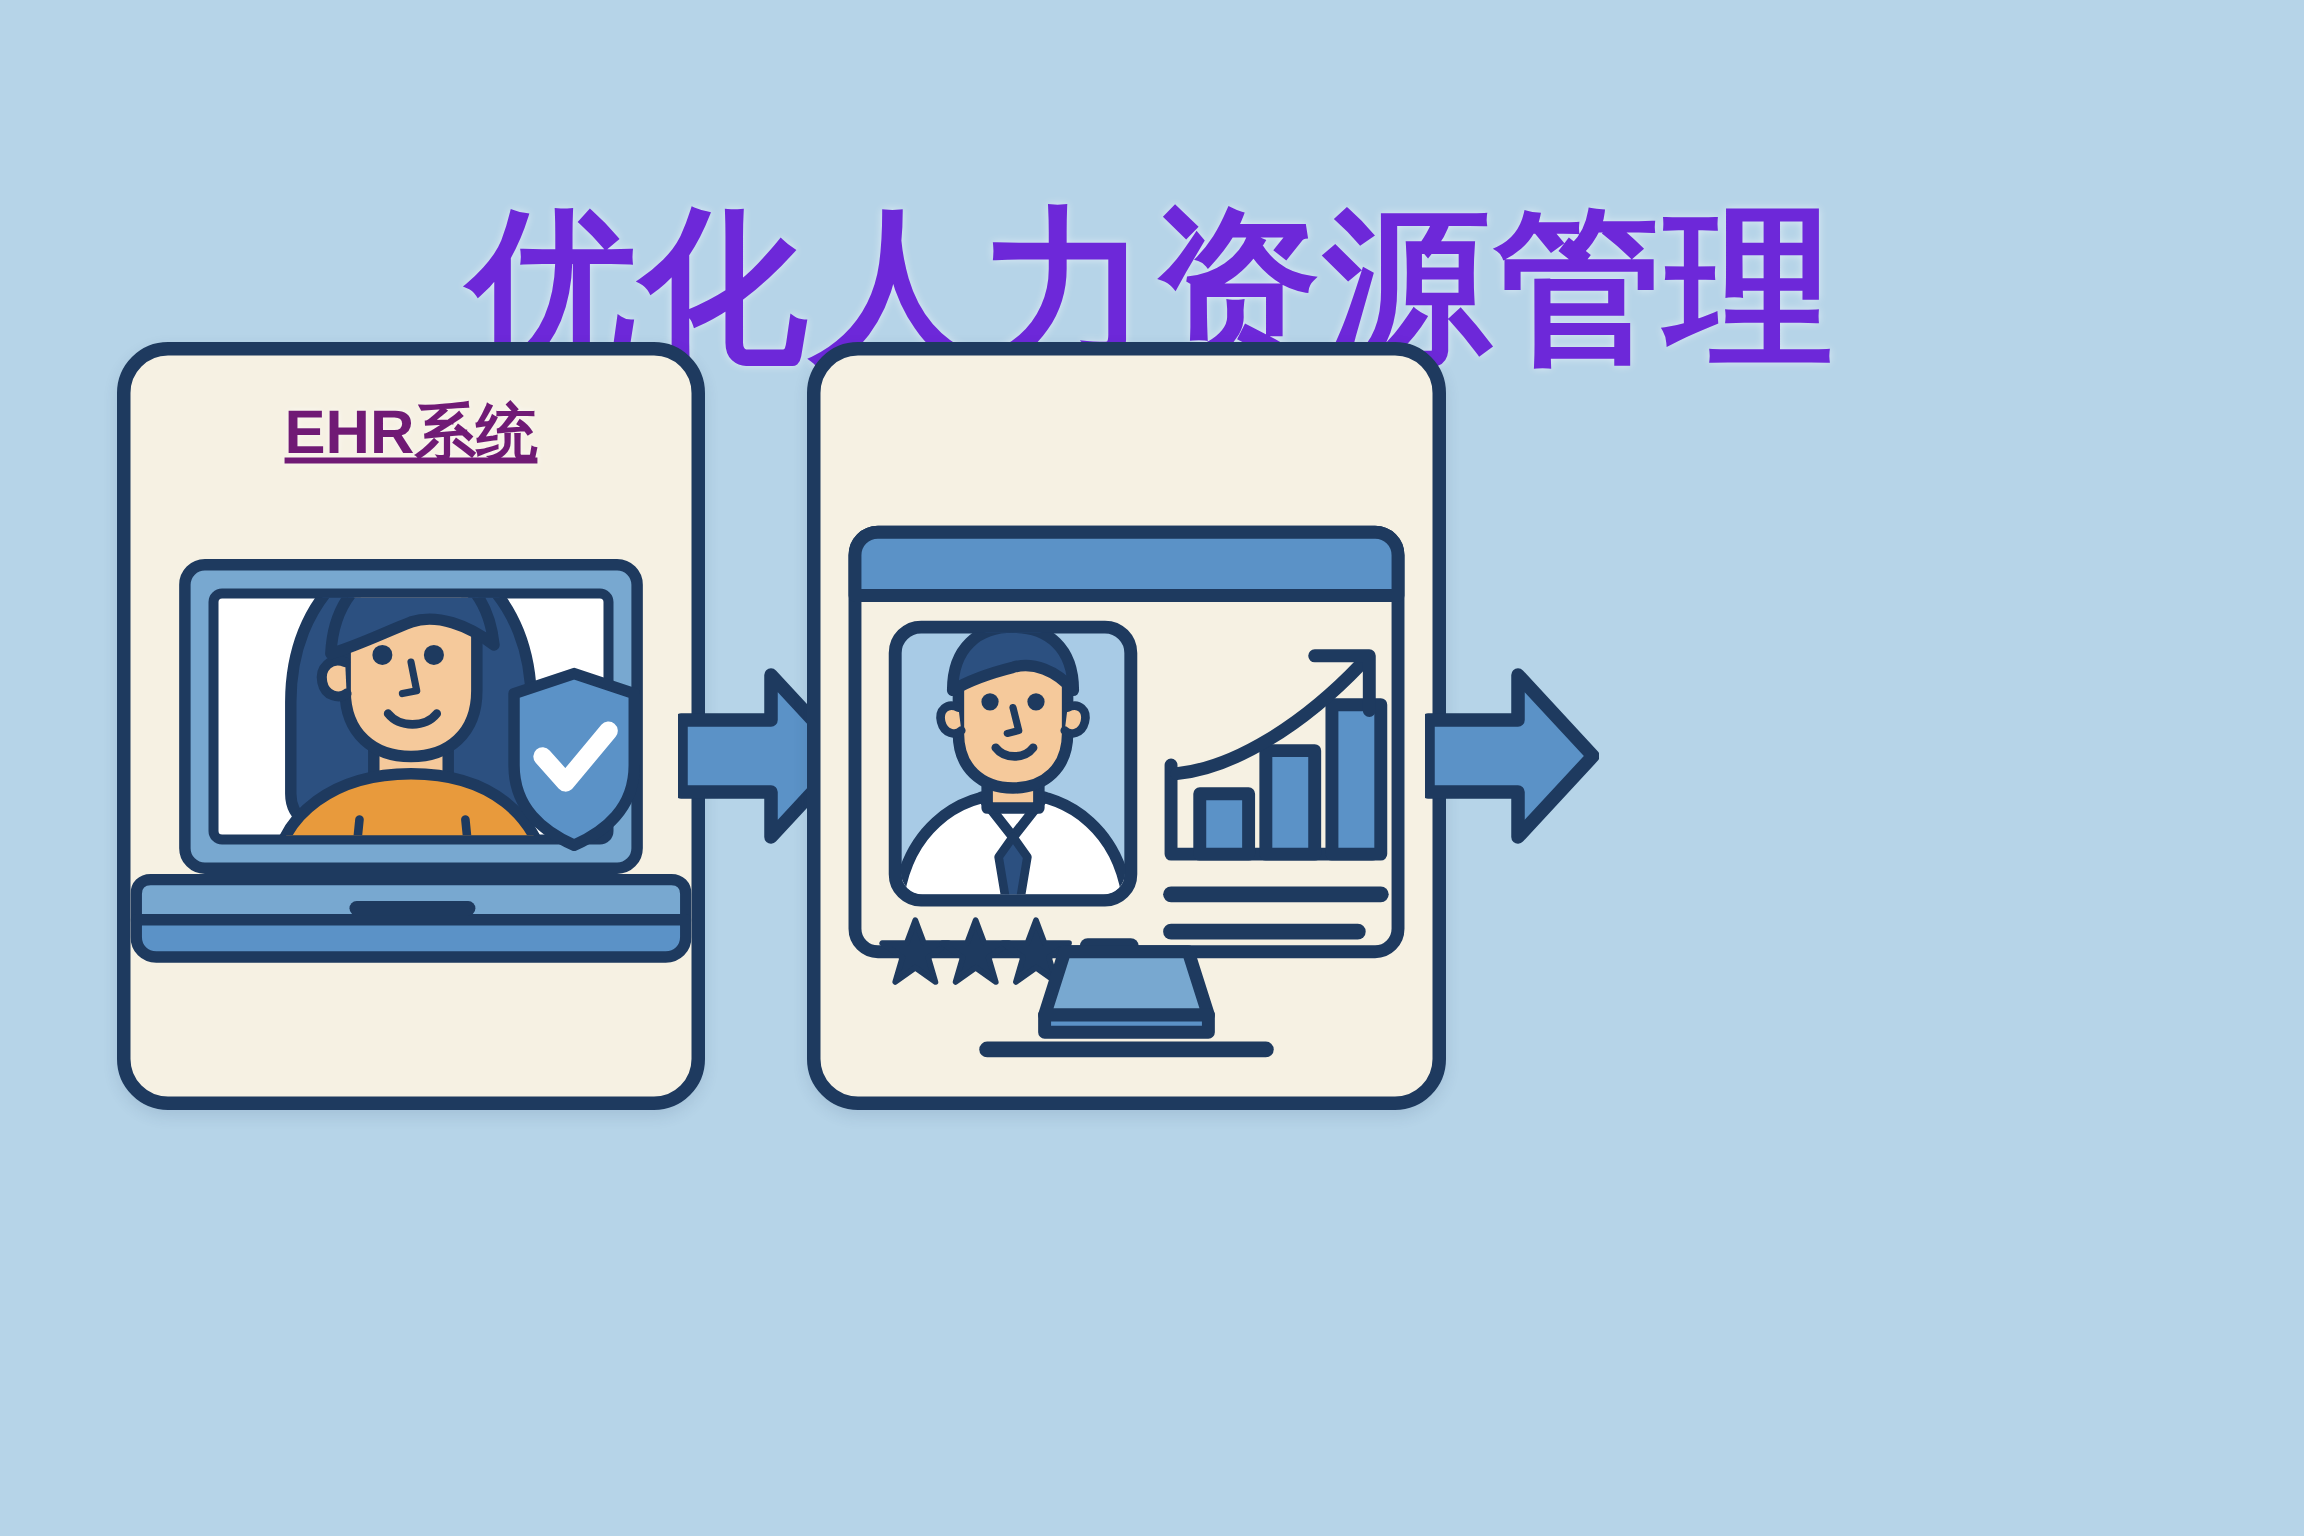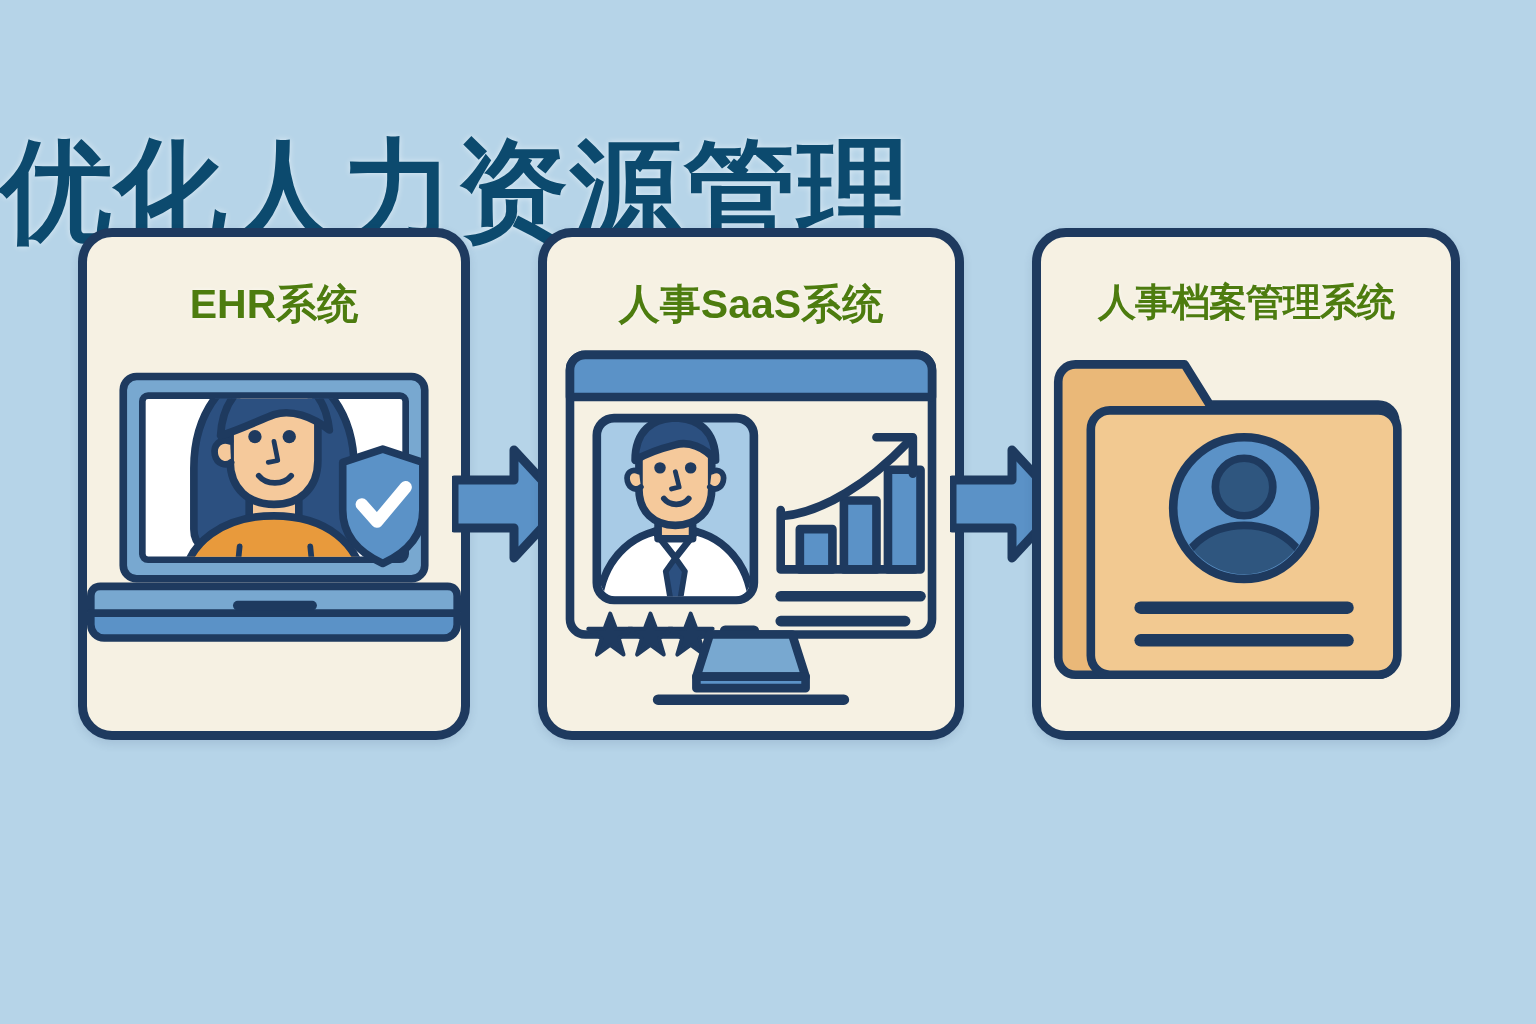--- a/index.html
+++ b/index.html
@@ -18,22 +18,22 @@
     width: 1536px;
     height: 1024px;
     background: #b6d4e8;
   }
 
   
   .headline {
     position: absolute;
     left: 0;
     width: 1536px;
-    text-align: left;
-    color: #0c4a6e;
+    text-align: center;
+    color: #6d28d9;
     font-weight: 800;
     letter-spacing: 2px;
     white-space: nowrap;
     text-shadow: 0 0 6px rgba(255,255,255,0.55);
   }
   #title-top {
     top: 52px;
     font-size: 112px;
     line-height: 130px;
   }
@@ -53,28 +53,29 @@
     border-radius: 34px;
     box-sizing: border-box;
     box-shadow: 0 4px 10px rgba(30,58,95,0.12);
   }
   #card-1 { left: 78px;   width: 392px; }
   #card-2 { left: 538px;  width: 426px; }
   #card-3 { left: 1032px; width: 428px; }
 
   .card-title {
     position: absolute;
-    top: 40px;
+    top: 24px;
     left: 0;
     width: 100%;
     text-align: center;
-    color: #4d7c0f;
+    color: #701a75;
     font-weight: 800;
     white-space: nowrap;
     text-shadow: 0 0 4px rgba(255,255,255,0.6);
+    text-decoration: underline;
   }
   #card-1 .card-title { font-size: 41px; }
   #card-2 .card-title { font-size: 41px; }
   #card-3 .card-title { font-size: 38px; letter-spacing: -1px; }
 
   .card-art {
     position: absolute;
     left: 0;
     top: 96px;
     width: 100%;
@@ -153,21 +154,20 @@
     </div>
   </div>
 
   <div class="flow-arrow" id="arrow-1">
     <svg viewBox="0 0 116 132" xmlns="http://www.w3.org/2000/svg">
       <path d="M2 42 L62 42 L62 12 L112 66 L62 120 L62 90 L2 90 Z" fill="#5b92c7" stroke="#1e3a5f" stroke-width="9" stroke-linejoin="round"></path>
     </svg>
   </div>
 
   <div class="card" id="card-2">
-    <div class="card-title">人事SaaS系统</div>
 
     <div class="card-art">
       <svg viewBox="0 0 426 400" xmlns="http://www.w3.org/2000/svg">
         <g stroke="#1e3a5f" stroke-linejoin="round" stroke-linecap="round">
 
           <rect x="24" y="14" width="378" height="292" rx="16" fill="#f6f1e3" stroke="#1e3a5f" stroke-width="9"></rect>
 
           <path d="M24 30 C24 21 31 14 40 14 L386 14 C395 14 402 21 402 30 L402 58 L24 58 Z" fill="#5b92c7" stroke="#1e3a5f" stroke-width="9"></path>
 
           <rect x="52" y="80" width="164" height="190" rx="18" fill="#a8cbe6" stroke="#1e3a5f" stroke-width="9"></rect>
@@ -230,43 +230,15 @@
       </svg>
     </div>
   </div>
 
   <div class="flow-arrow" id="arrow-2">
     <svg viewBox="0 0 116 132" xmlns="http://www.w3.org/2000/svg">
       <path d="M2 42 L62 42 L62 12 L112 66 L62 120 L62 90 L2 90 Z" fill="#5b92c7" stroke="#1e3a5f" stroke-width="9" stroke-linejoin="round"></path>
     </svg>
   </div>
 
-  <div class="card" id="card-3">
-    <div class="card-title">人事档案管理系统</div>
-
-    <div class="card-art">
-      <svg viewBox="0 0 428 400" xmlns="http://www.w3.org/2000/svg">
-        <g stroke="#1e3a5f" stroke-linejoin="round" stroke-linecap="round">
-
-          <path d="M36 24 L150 24 L176 66 L352 66 C362 66 370 74 370 84 L370 330 C370 340 362 348 352 348 L36 348 C26 348 18 340 18 330 L18 42 C18 32 26 24 36 24 Z" fill="#eab878" stroke="#1e3a5f" stroke-width="9"></path>
-
-          <rect x="52" y="72" width="320" height="276" rx="20" fill="#f2c991" stroke="#1e3a5f" stroke-width="9"></rect>
-
-          <circle cx="212" cy="174" r="74" fill="#5b92c7" stroke="#1e3a5f" stroke-width="9"></circle>
-          <g>
-            <clipPath id="c3-avatar">
-              <circle cx="212" cy="174" r="69"></circle>
-            </clipPath>
-            <g clip-path="url(#c3-avatar)">
-              <circle cx="212" cy="152" r="30" fill="#2f567f" stroke="#1e3a5f" stroke-width="8"></circle>
-              <path d="M212 192 C250 192 278 216 284 254 L140 254 C146 216 174 192 212 192 Z" fill="#2f567f" stroke="#1e3a5f" stroke-width="8"></path>
-            </g>
-          </g>
-
-          <line x1="104" y1="278" x2="320" y2="278" stroke="#1e3a5f" stroke-width="13" stroke-linecap="round"></line>
-          <line x1="104" y1="312" x2="320" y2="312" stroke="#1e3a5f" stroke-width="13" stroke-linecap="round"></line>
-        </g>
-      </svg>
-    </div>
-  </div>
 
 
 </div>
 
 </body></html>

